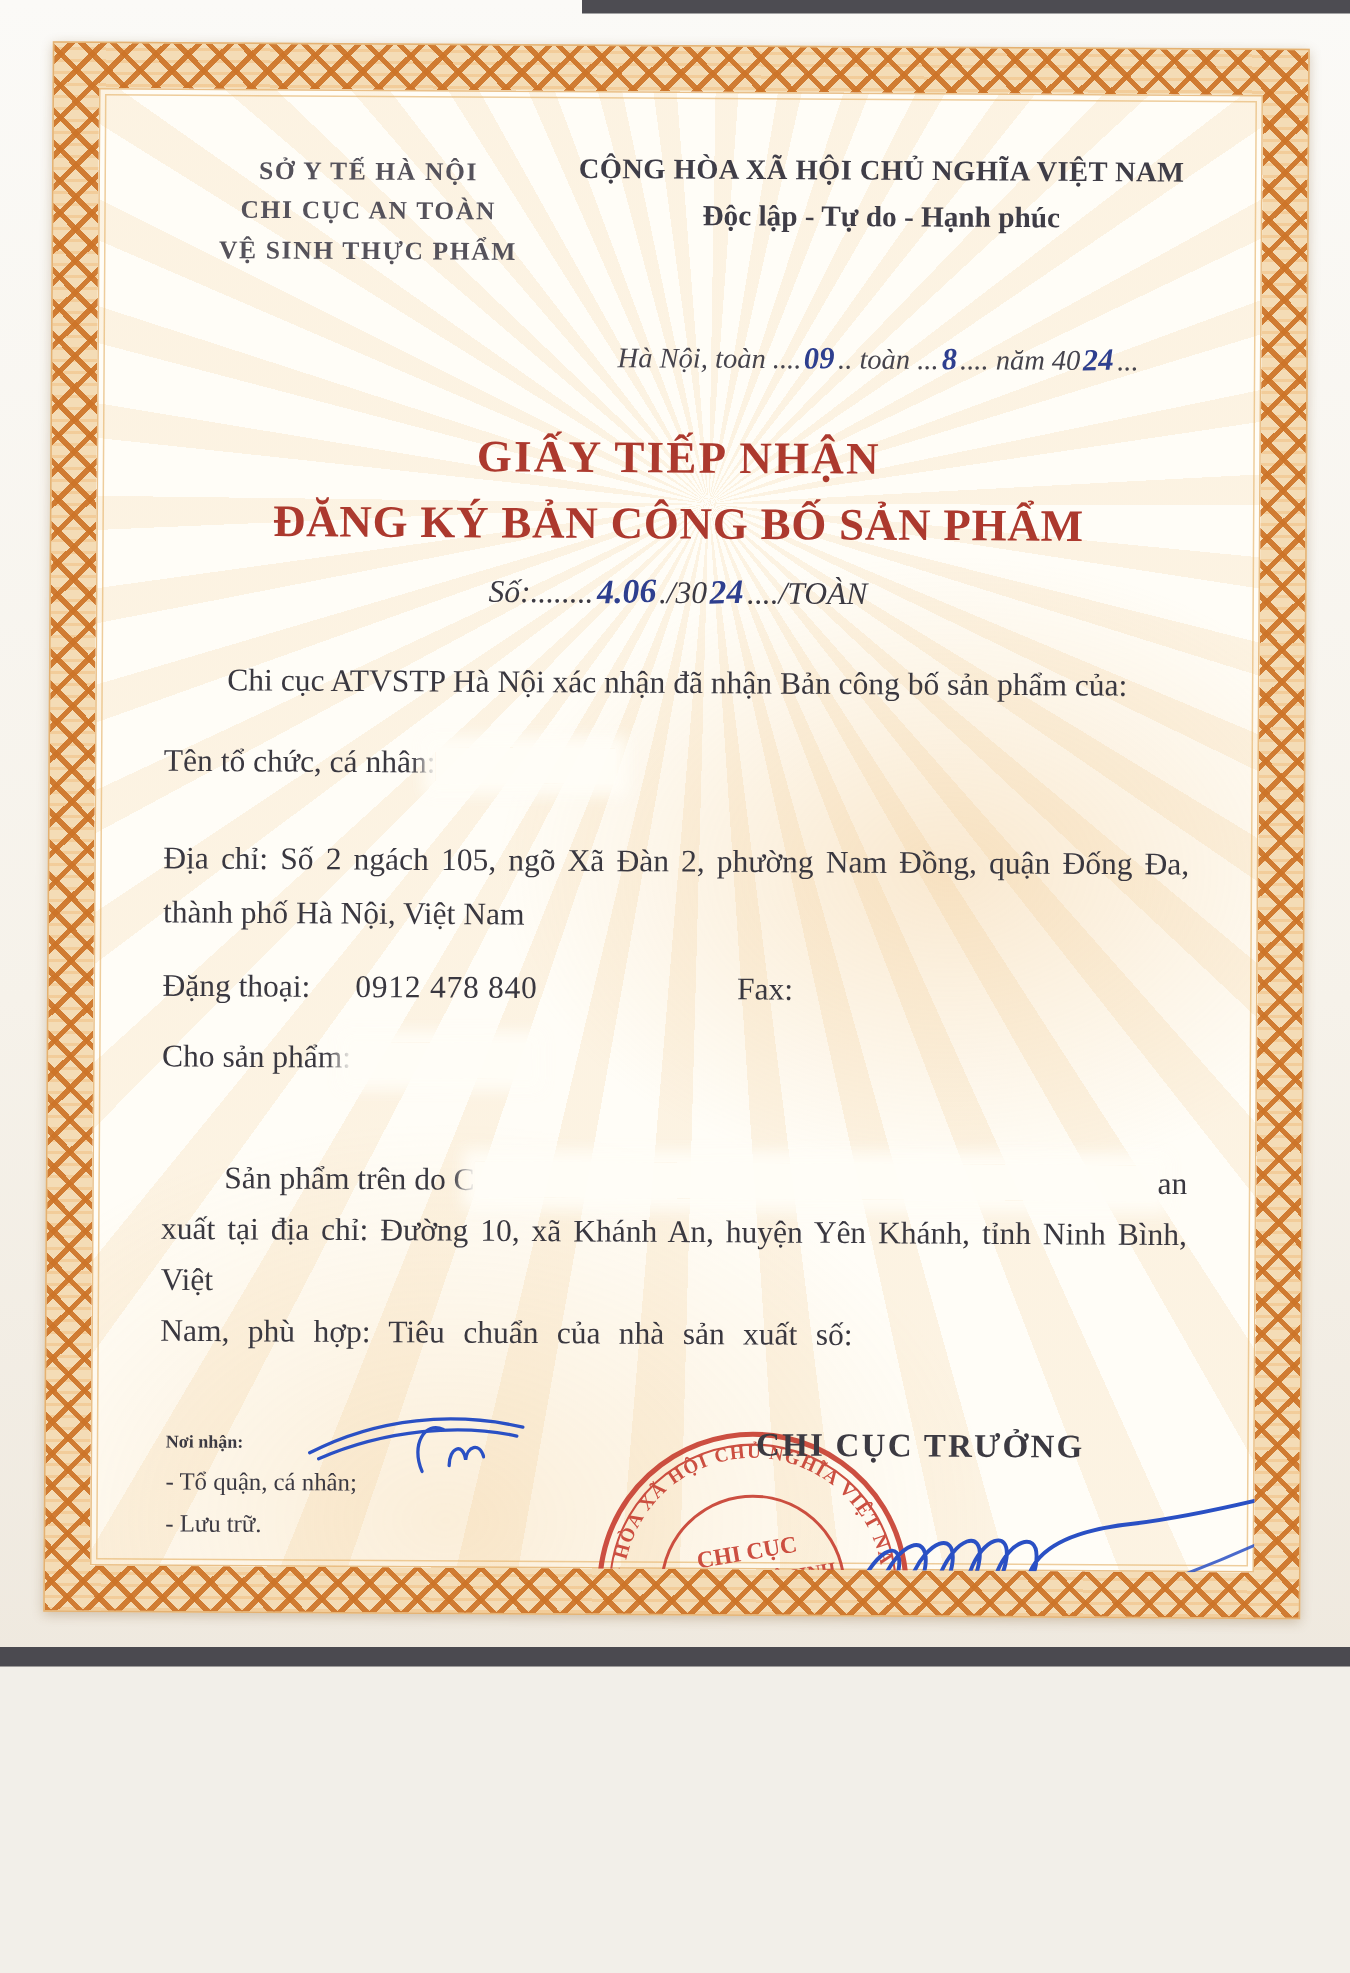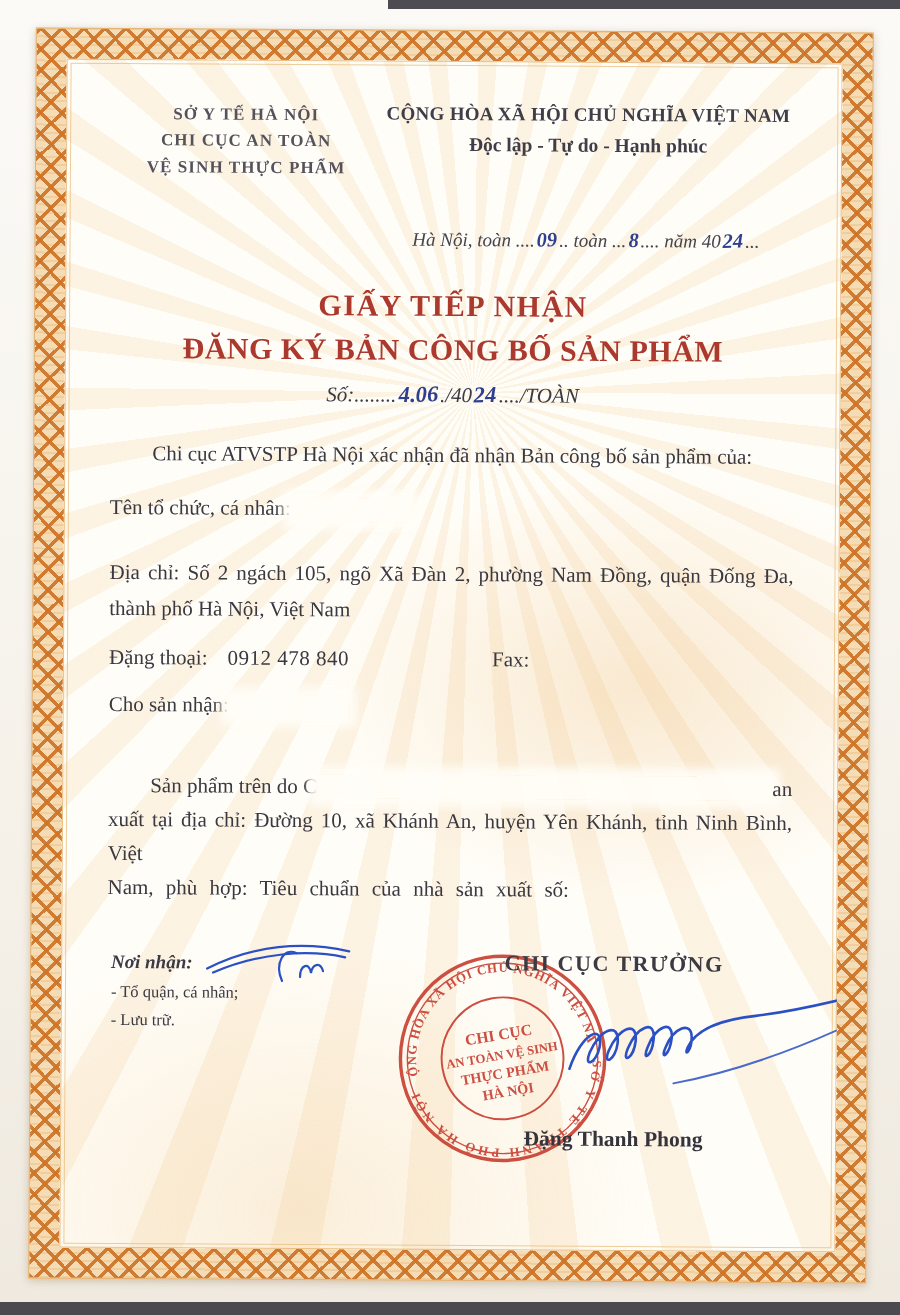--- a/index.html
+++ b/index.html
@@ -4,21 +4,21 @@
 <style>
   * { box-sizing: border-box; margin: 0; padding: 0; }
   html, body { width: 900px; height: 1315px; }
   body {
     font-family: "Liberation Serif", serif;
     background: #f2efe9;
     overflow: hidden;
   }
   .photo {
     position: relative;
-    width: 900px; height: 1315px;
+    width: 900px; height: 1111px;
     background: linear-gradient(180deg, #fbfaf7 0%, #f6f2ea 60%, #efe9df 100%);
   }
   .strip-top {
     position: absolute; top: 0; left: 388px; right: 0; height: 9px;
     background: #4d4c52;
   }
   .strip-bottom {
     position: absolute; bottom: 0; left: 0; width: 100%; height: 13px;
     background: #4b4a50;
   }
@@ -78,40 +78,40 @@
   .title .t1 { font-size: 30px; letter-spacing: 1.5px; }
   .title .t2 { font-size: 30px; letter-spacing: .5px; margin-top: 10px; }
   .so-line { text-align: center; margin-top: 15px; font-style: italic; font-size: 21px; color: #3c3a43; }
   .p { font-size: 21px; line-height: 1.5; }
   .indent { text-indent: 42px; }
   .p1 { margin-top: 32px; }
   .p2 { margin-top: 22px; }
   .p3 { margin-top: 32px; text-align: justify; line-height: 1.7; }
   .p4 { margin-top: 16px; display: flex; }
   .phone-wrap { width: 56%; }
-  .phone-val { margin-left: 20px; letter-spacing: .5px; text-align: center; }
+  .phone-val { margin-left: 30px; letter-spacing: .5px; text-align: center; }
   .p5 { margin-top: 15px; }
   .p6 { margin-top: 48px; line-height: 1.62; }
   .prod-line1 { display: flex; align-items: baseline; }
   .prod-line1 .lead { padding-left: 42px; white-space: nowrap; }
   .redact {
     flex: 1; height: 24px; align-self: center; display: inline-block;
     background: rgba(255,253,247,.95);
     box-shadow: 0 0 10px 8px rgba(255,253,247,.95);
     min-width: 120px;
   }
   .redact.short { flex: 0 0 300px; vertical-align: middle; }
   .prod-line2 { text-align: justify; text-align-last: justify; }
   .prod-line3 { word-spacing: 7px; }
   .p7 { margin-top: 44px; line-height: 1.6; position: relative; }
   .pen-mark { position: absolute; left: 165px; bottom: -40px; width: 52px; height: 46px; }
   .footer-row { margin-top: 30px; display: flex; justify-content: space-between; position: relative; }
   .noi-nhan { font-size: 16.5px; margin-left: 4px; line-height: 1.5; color: #3c3a43; }
   .nn-head { position: relative; }
-  .nn-label { font-weight: bold; font-style: italic; font-size: 19px; }
+  .nn-label { font-weight: bold; font-size: 12px; }
   .pen-flourish { position: absolute; left: 92px; top: -10px; width: 150px; height: 38px; }
   .nn-item { margin-top: 3px; }
   .sign-block { position: relative; width: 370px; height: 205px; text-align: center; margin-right: -8px; }
   .sign-title {
     position: relative; z-index: 3;
     font-weight: bold; font-size: 22px; letter-spacing: 1.5px; color: #3c3a42;
   }
   .stamp { position: absolute; left: -34px; top: 0px; width: 216px; height: 216px; z-index: 1; opacity: .92; }
   .signature { position: absolute; right: -62px; top: 40px; width: 310px; height: 112px; z-index: 2; }
   .sign-name { position: absolute; bottom: 4px; left: 0; right: 0; z-index: 3; font-weight: bold; font-size: 21.5px; color: #35333c; }
@@ -140,34 +140,34 @@
           </div>
         </div>
 
         <div class="date-line"><span>Hà Nội, toàn ....</span><span class="hw">09</span><span>.. toàn ...</span><span class="hw">8</span><span>.... năm 40</span><span class="hw">24</span><span>...</span></div>
 
         <div class="title">
           <div class="t1">GIẤY TIẾP NHẬN</div>
           <div class="t2">ĐĂNG KÝ BẢN CÔNG BỐ SẢN PHẨM</div>
         </div>
 
-        <div class="so-line"><span>Số:........</span><span class="hw">4.06</span><span>./40</span><span class="hw">24</span><span>..../TOÀN</span></div>
+        <div class="so-line"><span>Số:........</span><span class="hw">4.06</span><span>./30</span><span class="hw">24</span><span>..../TOÀN</span></div>
 
         <p class="p indent p1">Chi cục ATVSTP Hà Nội xác nhận đã nhận Bản công bố sản phẩm của:</p>
 
         <p class="p p2"><span>Tên tổ chức, cá nhân:</span><span class="redact short"></span></p>
 
         <p class="p p3">Địa chỉ: Số 2 ngách 105, ngõ Xã Đàn 2, phường Nam Đồng, quận Đống Đa, thành phố Hà Nội, Việt Nam</p>
 
         <div class="p p4">
           <span class="phone-wrap"><span>Đặng thoại:</span><span class="phone-val">0912 478 840</span></span>
           <span class="fax">Fax:</span>
         </div>
 
-        <p class="p p5"><span>Cho sản nhận:</span><span class="redact short"></span></p>
+        <p class="p p5"><span>Cho sản phẩm:</span><span class="redact short"></span></p>
 
         <div class="p p6">
           <div class="prod-line1">
               <span class="lead">Sản phẩm trên do C</span>
               <span class="redact"></span>
               <span>an</span>
             </div>
           <div class="prod-line2">xuất tại địa chỉ: Đường 10, xã Khánh An, huyện Yên Khánh, tỉnh Ninh Bình, Việt</div>
           <div class="prod-line3">Nam, phù hợp: Tiêu chuẩn của nhà sản xuất số:</div>
         </div>

